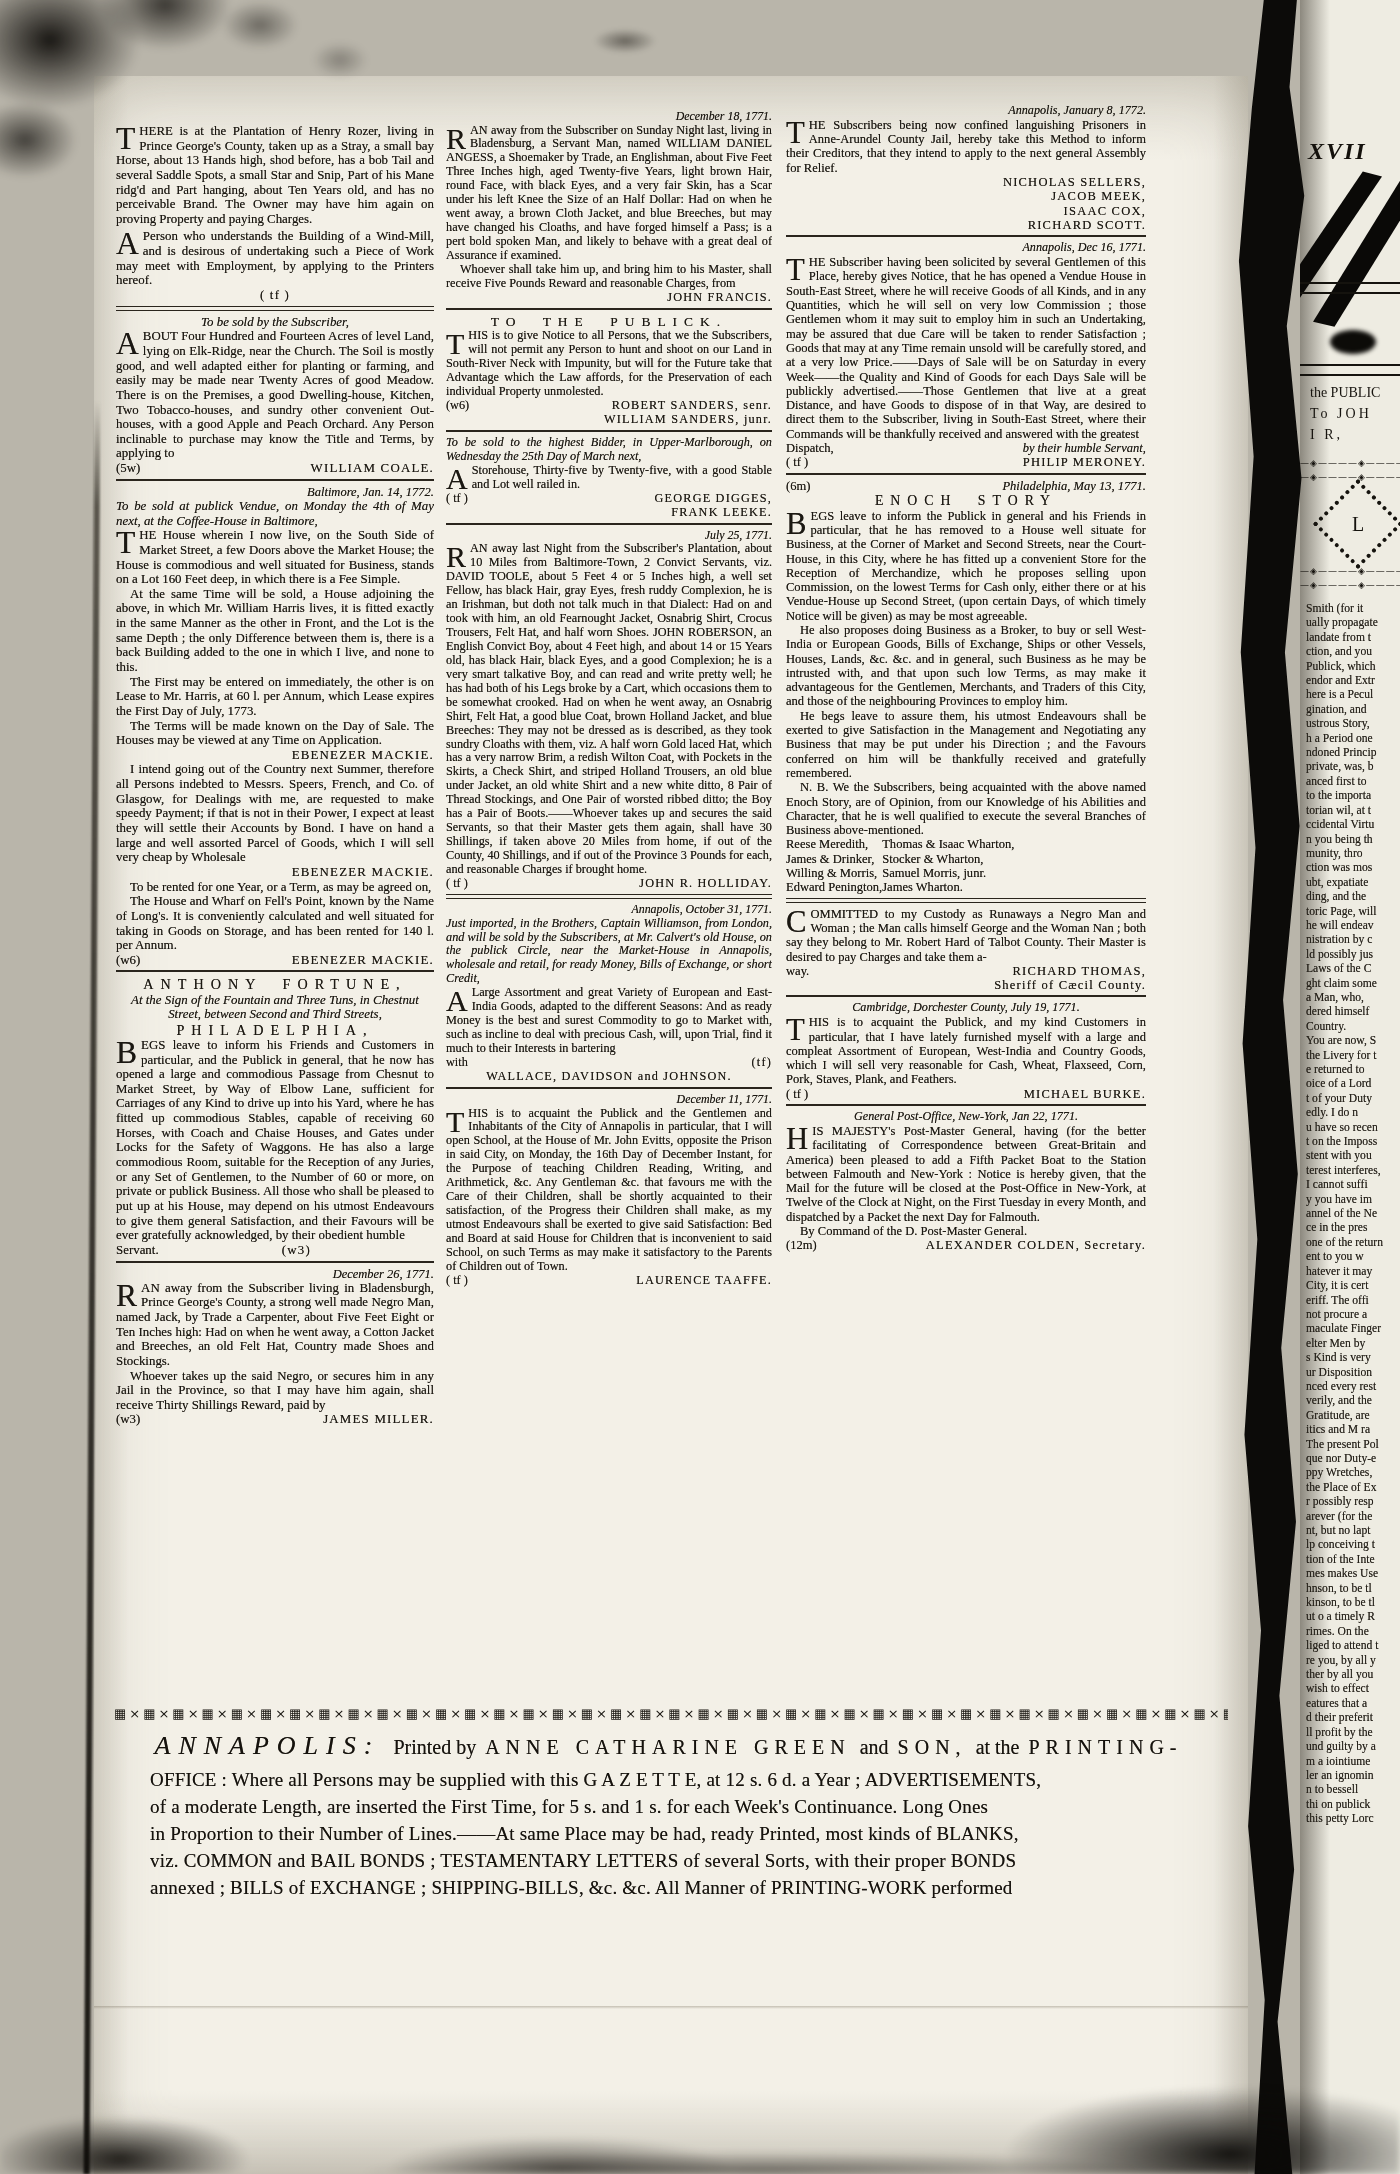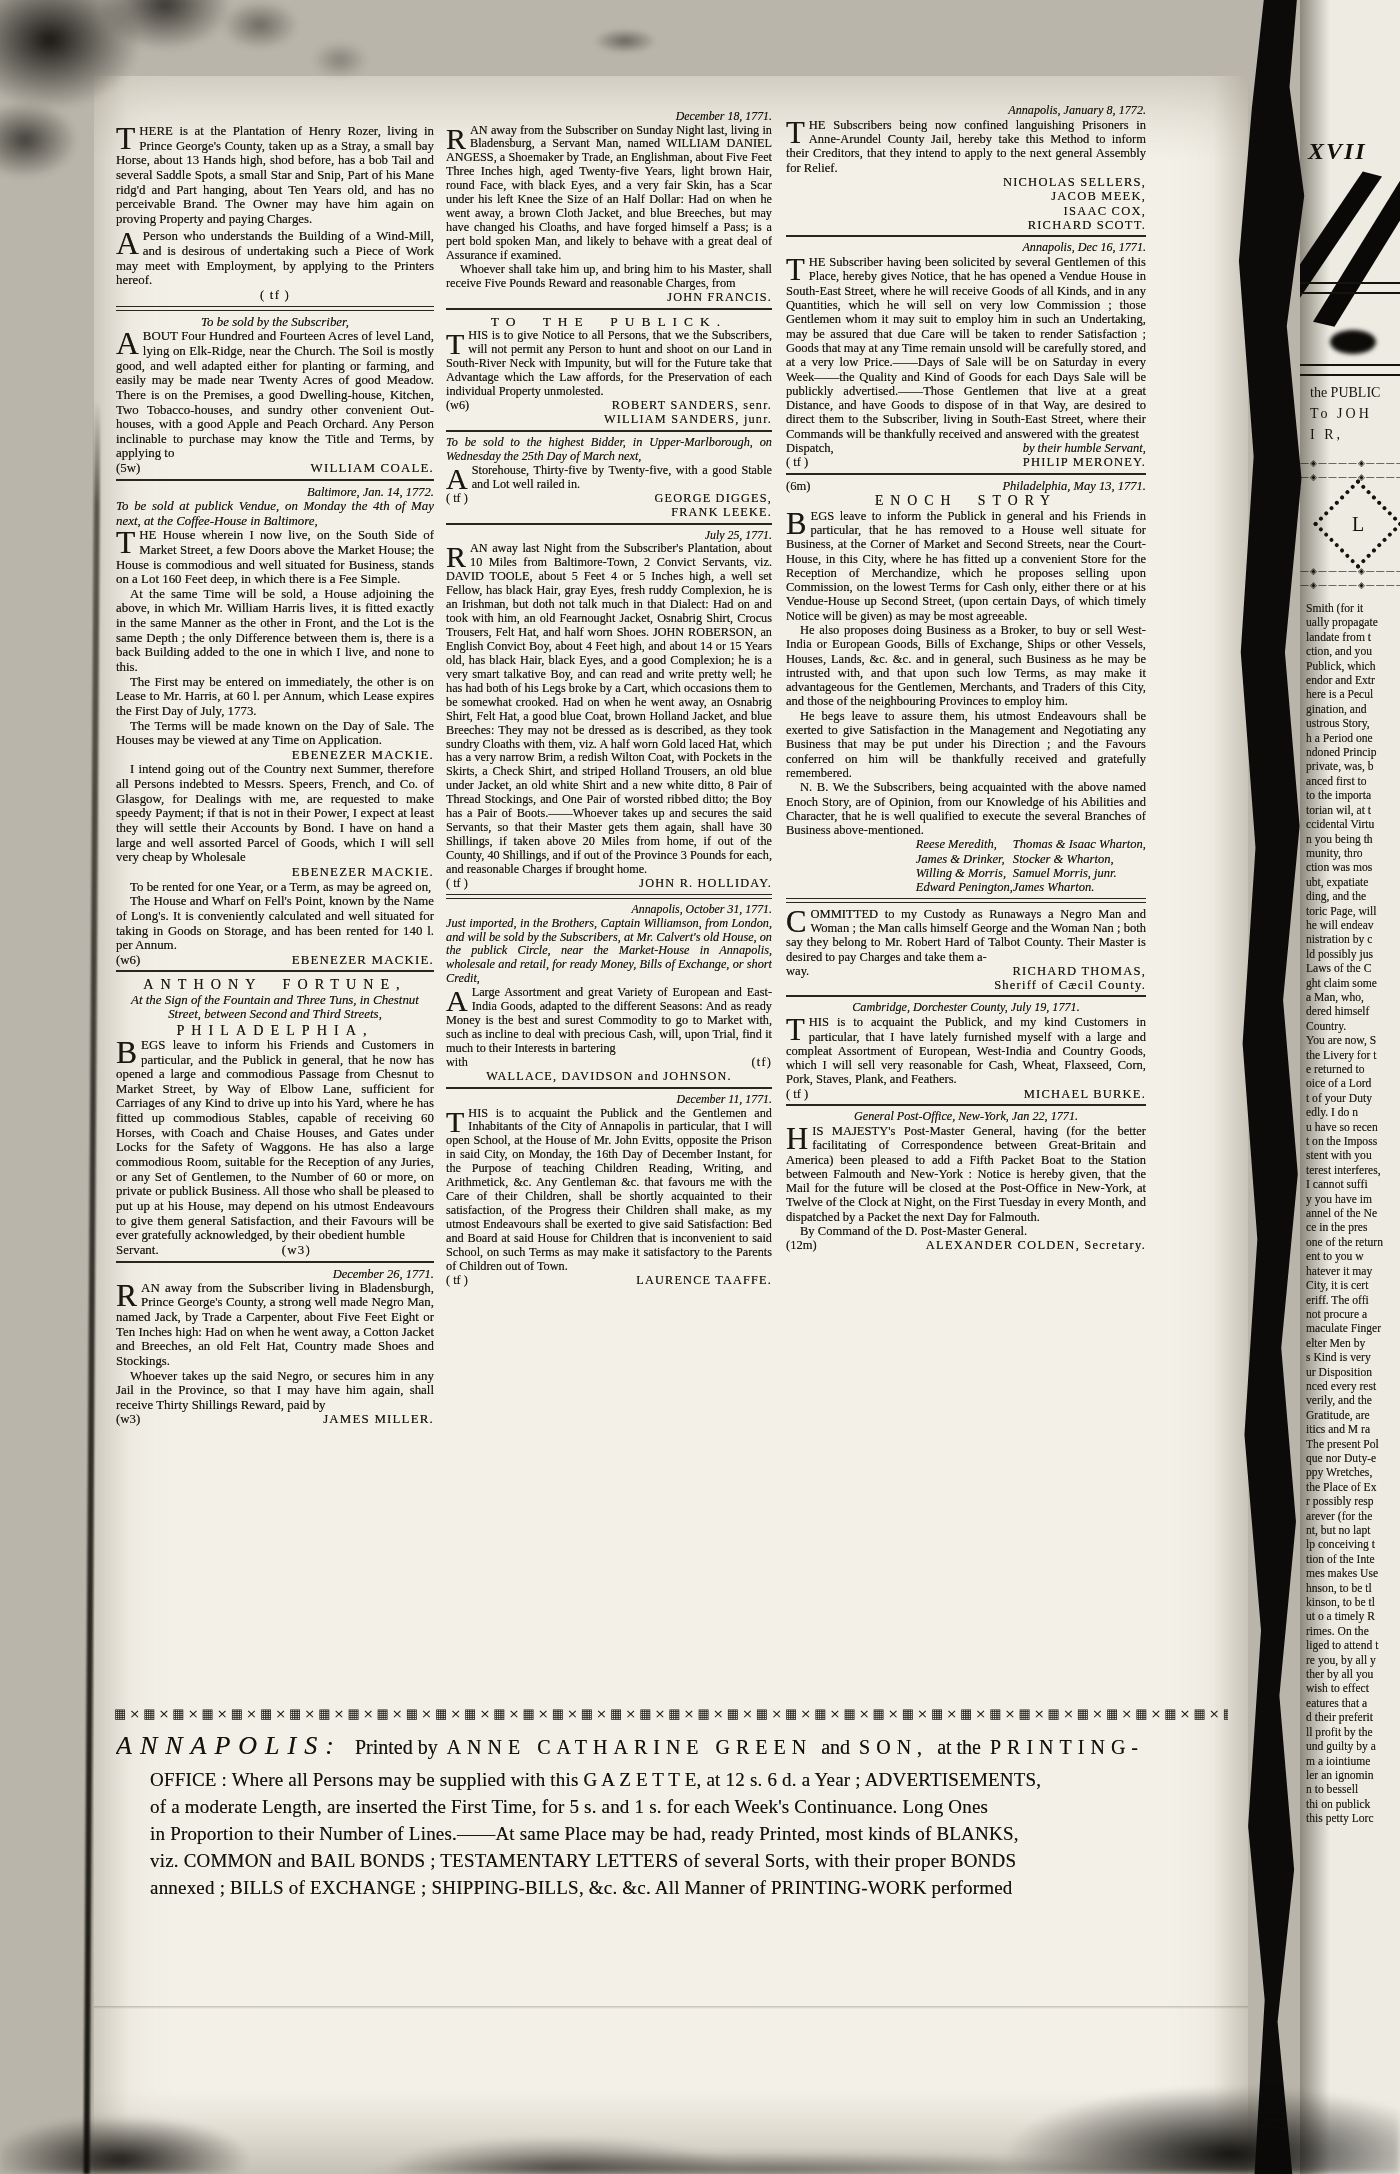--- a/index.html
+++ b/index.html
@@ -28,29 +28,29 @@
   .intro { font-style:italic; text-align:justify; }
   .intro.c { text-align:center; }
   .hd  { text-align:center; letter-spacing:7px; word-spacing:10px; font-size:1.1em; white-space:nowrap; overflow:hidden; }
   .drop { float:left; font-size:2.45em; line-height:.78; padding:3px 4px 0 0; }
   .sig { display:flex; justify-content:space-between; align-items:baseline; }
   .sig .sr, .sigr { text-align:right; letter-spacing:1.2px; }
   .sig .it { font-style:italic; letter-spacing:0; }
   .sigr { display:block; }
   .sigc { text-align:center; letter-spacing:1.2px; }
   .names-right { text-align:right; white-space:pre-line; letter-spacing:1.2px; }
-  .twocol-sigs { display:flex; justify-content:flex-end; font-style:italic; white-space:pre-line; }
+  .twocol-sigs { display:flex; justify-content:flex-start; white-space:pre-line; }
   hr.rule { border:0; border-top:2px solid #2a251d; margin:3px 0 4px; }
   hr.rule.dbl { border-top:1.5px solid #2a251d; border-bottom:1.5px solid #2a251d; height:3px; background:none; }
   
   .ornrow { position:absolute; left:20px; top:1630px; width:1114px; height:18px; overflow:hidden;
             font-family:"DejaVu Sans", sans-serif; font-size:13px; letter-spacing:3px; color:#16130e; white-space:nowrap; }
   .imprint { position:absolute; left:22px; top:1655px; width:1114px; overflow:hidden; color:#15120d;
              text-shadow:0 0 .6px rgba(30,25,18,.6); }
-  .imp1 { white-space:nowrap; margin-bottom:5px; }
+  .imp1 { white-space:nowrap; margin-bottom:5px;text-align:center; }
   .imp-annap { font-style:italic; font-size:26px; letter-spacing:8px; padding-right:13px; }
   .imp-mid  { font-size:20px; padding-right:9px; }
   .imp-caps { font-size:20px; letter-spacing:6px; padding-right:9px; }
   .imp-line { font-size:19px; line-height:27px; margin-left:34px; white-space:nowrap; letter-spacing:.2px; }
   
   .corner-tl { position:absolute; left:-20px; top:-30px; width:430px; height:290px; z-index:4; filter:blur(3px);
     background:
       radial-gradient(130px 100px at 70px 70px,  rgba(16,14,11,.95), rgba(16,14,11,0) 70%),
       radial-gradient(95px 65px  at 185px 35px,  rgba(16,14,11,.75), rgba(16,14,11,0) 70%),
       radial-gradient(75px 55px  at 45px 170px,  rgba(16,14,11,.7),  rgba(16,14,11,0) 70%),

